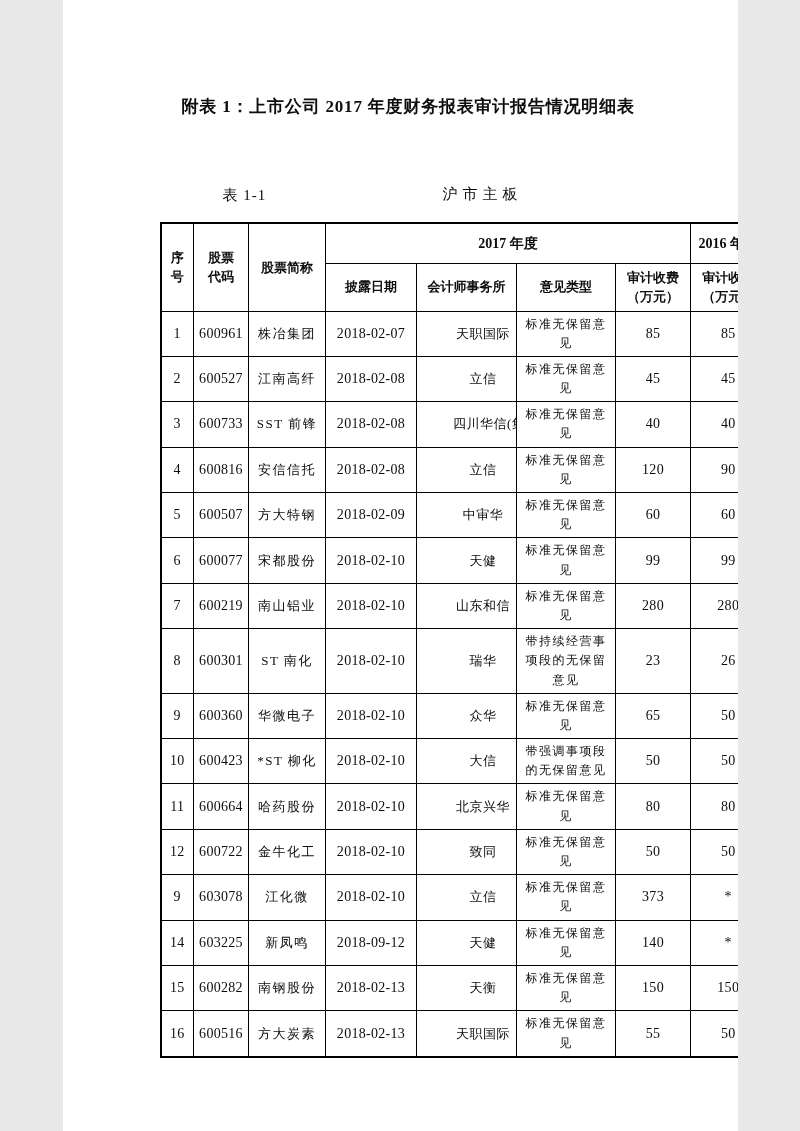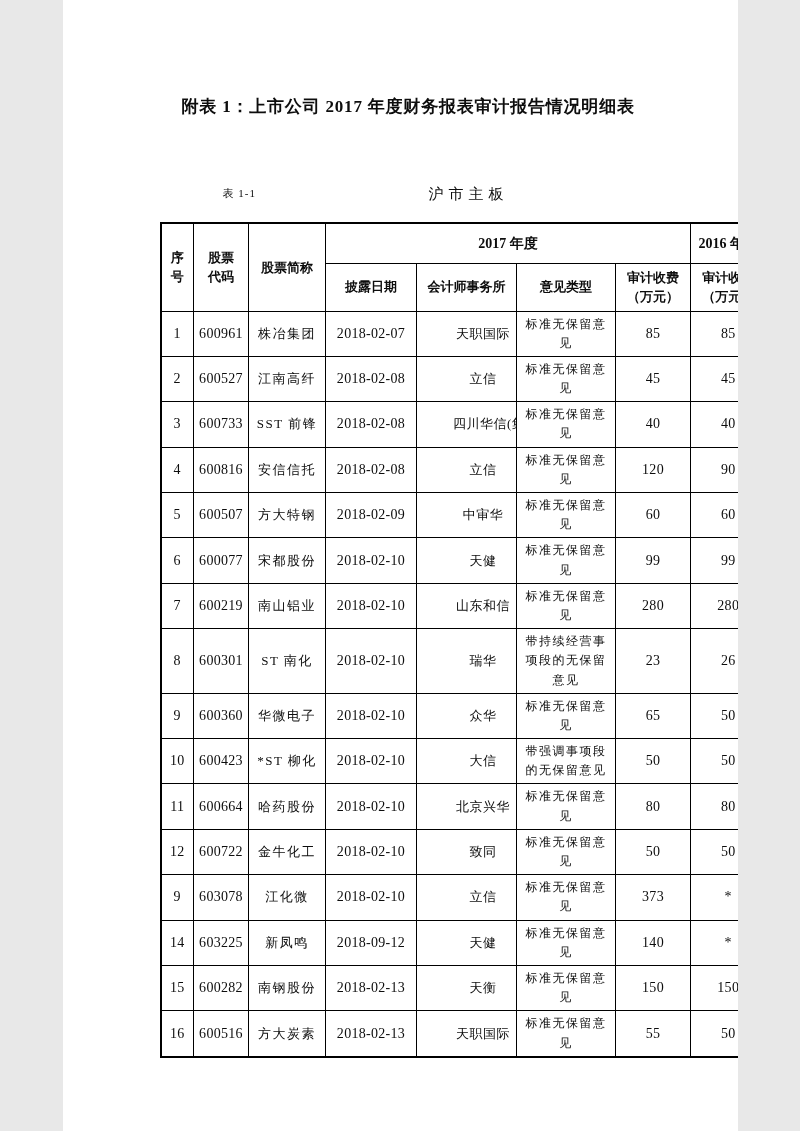--- a/index.html
+++ b/index.html
@@ -20,27 +20,27 @@
     top: 95px;
     font-size: 17px;
     font-weight: bold;
     letter-spacing: 0.8px;
     white-space: nowrap;
   }
   .table-label {
     position: absolute;
     left: 160px;
     top: 186px;
-    font-size: 11px;
+    font-size: 15px;
     letter-spacing: 1px;
     white-space: nowrap;
   }
   .board-label {
     position: absolute;
-    left: 366px;
+    left: 380px;
     top: 185px;
     font-size: 15px;
     letter-spacing: 5px;
     white-space: nowrap;
   }
   table.audit-table {
     position: absolute;
     left: 97px;
     top: 222px;
     width: 606px;

